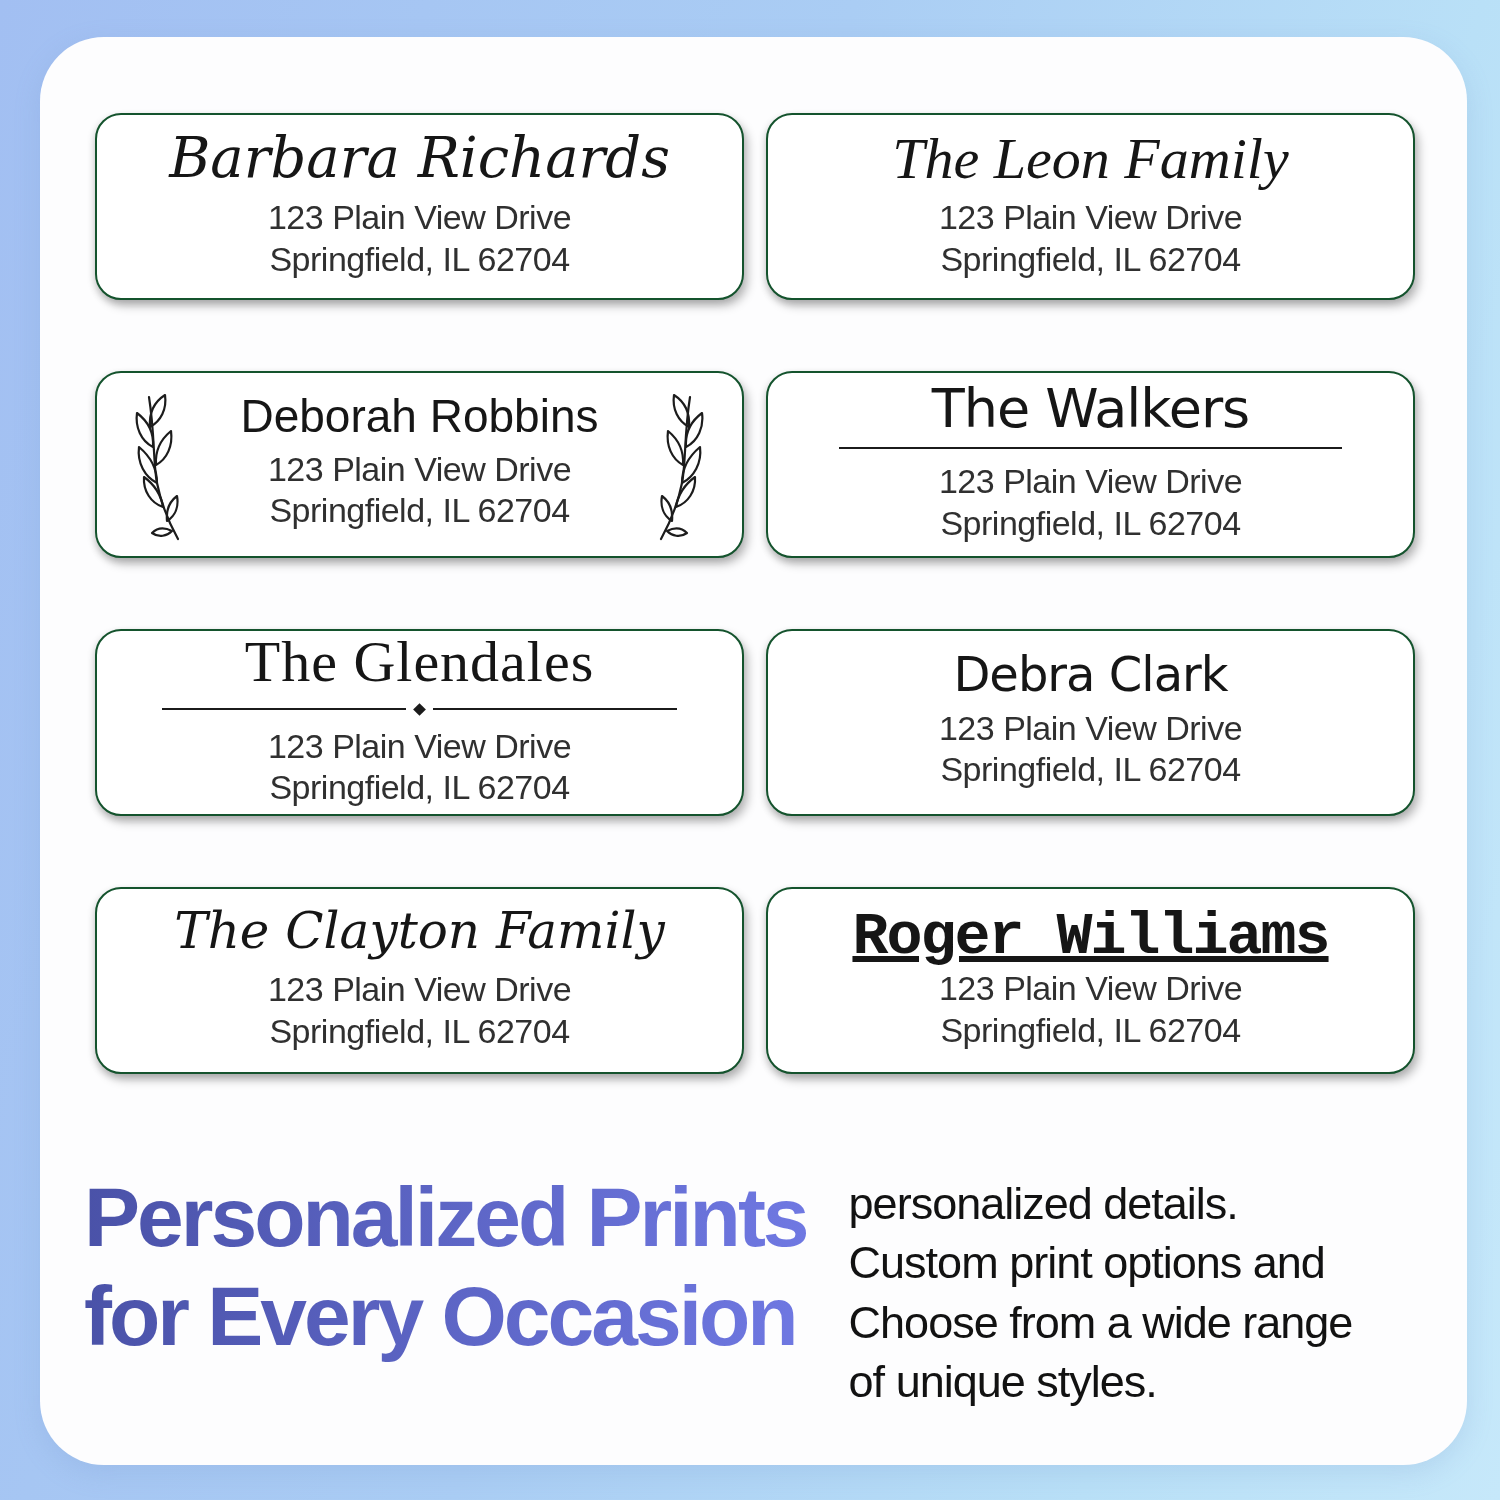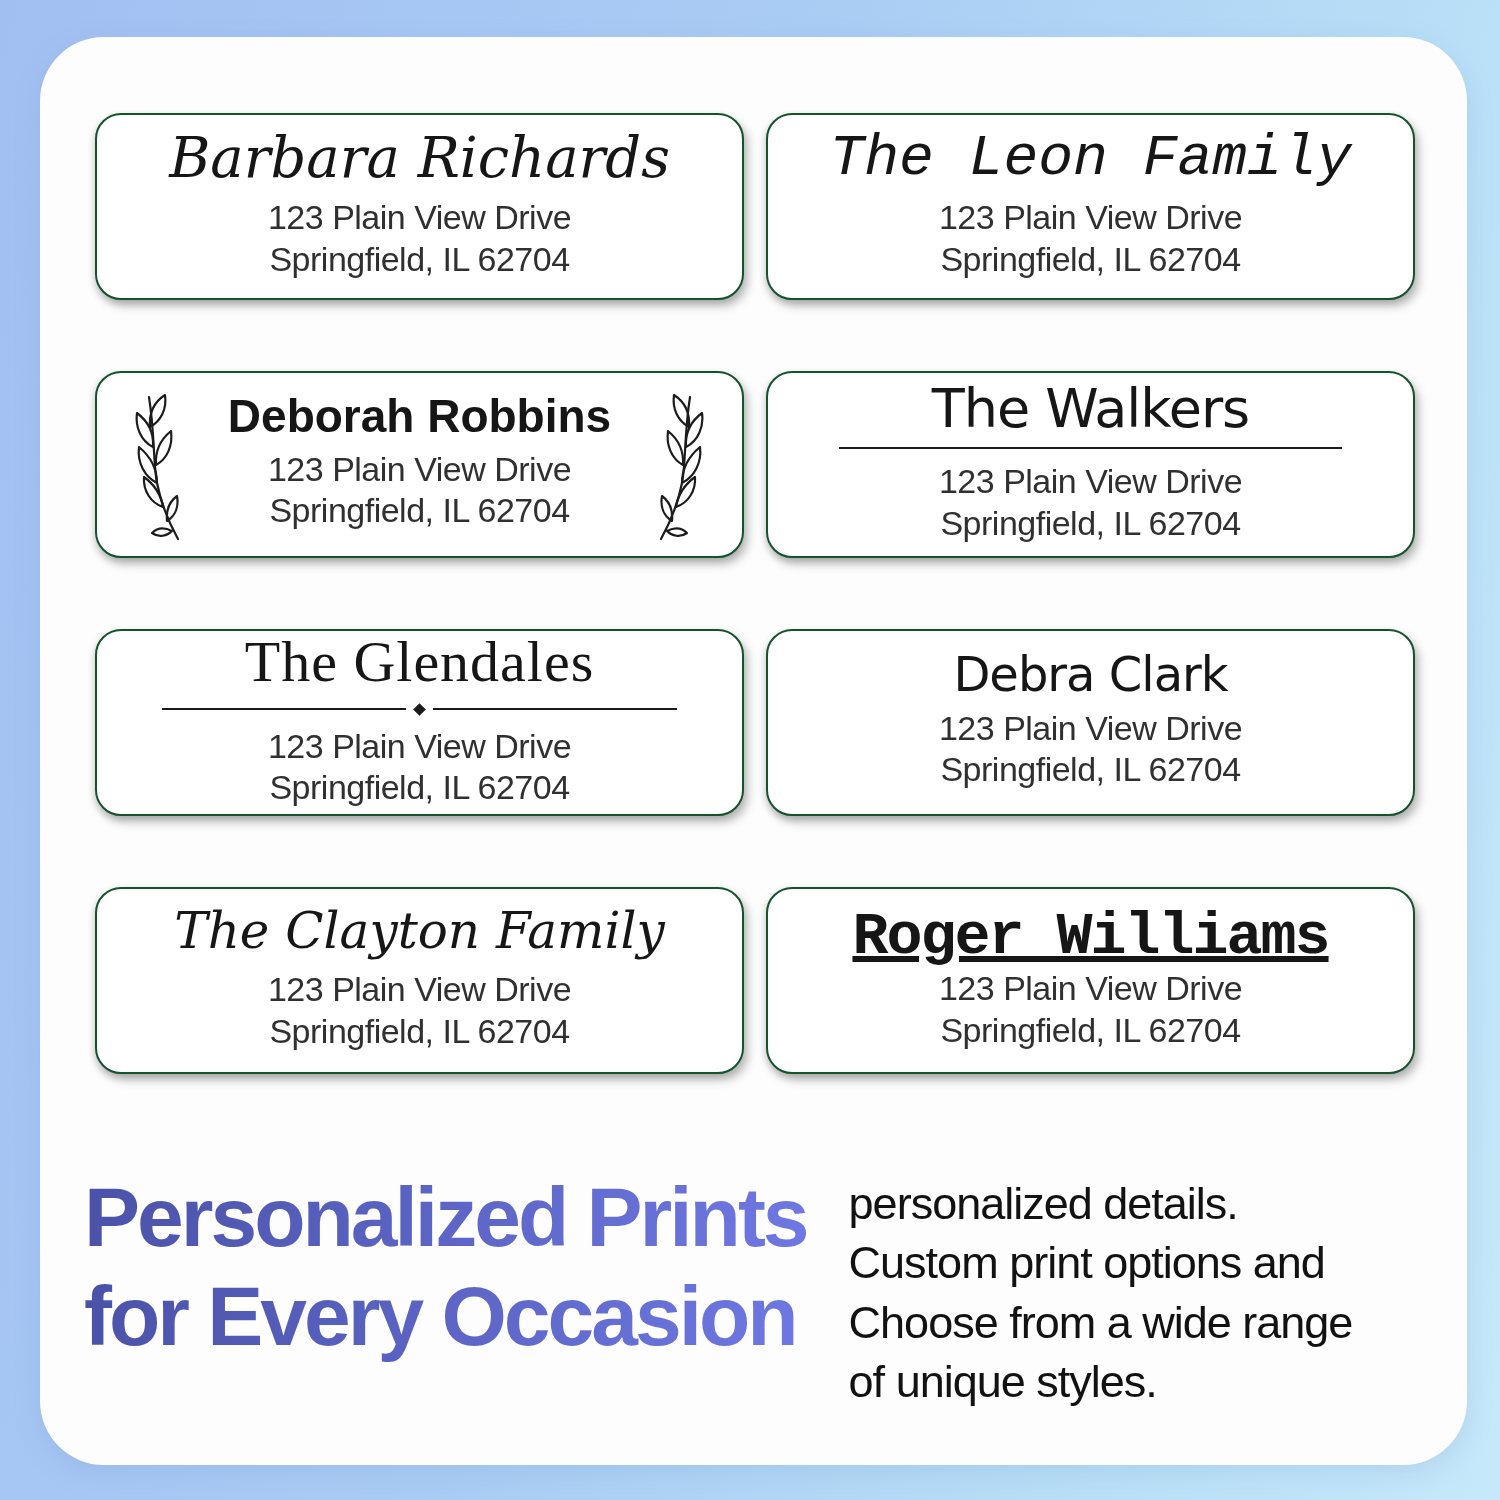--- a/index.html
+++ b/index.html
@@ -21,23 +21,23 @@
   .label{
     position:relative;height:187px;background:#ffffff;
     border:2px solid #14532d;border-radius:26px;
     box-shadow:4px 6px 10px rgba(0,0,0,.26), -2px 3px 7px rgba(0,0,0,.12);
     display:flex;flex-direction:column;align-items:center;justify-content:center;
     text-align:center;box-sizing:border-box;padding:6px 30px 10px;
   }
   .lname{color:#161616;line-height:1.04;white-space:nowrap;}
   .addr{color:#303030;font-size:34px;line-height:1.22;letter-spacing:-.5px;white-space:nowrap;}
   .style-script-elegant{font-family:"DejaVu Serif",serif;font-style:italic;font-size:56px;margin-bottom:10px;}
-  .style-script-formal{font-family:Liberation Mono, monospace;font-style:italic;font-size:58px;margin-bottom:8px;}
+  .style-script-formal{font-family:Liberation Serif, serif;font-style:italic;font-size:58px;margin-bottom:8px;}
   .style-script-casual{font-family:"DejaVu Serif",serif;font-style:italic;font-size:50px;margin-bottom:12px;}
-  .style-bold-sans{font-family:"Liberation Sans",sans-serif;font-weight:bold;font-size:46px;margin-bottom:8px;}
+  .style-bold-sans{font-family:"Liberation Sans",sans-serif;font-weight:normal;font-size:46px;margin-bottom:8px;}
   .style-sans-medium{font-family:"DejaVu Sans",sans-serif;font-size:54px;letter-spacing:-1px;}
   .style-serif{font-family:"Liberation Serif",serif;font-size:58px;letter-spacing:1px;}
   .style-sans{font-family:"DejaVu Sans",sans-serif;font-size:48px;letter-spacing:-1px;margin-bottom:8px;}
   .style-typewriter{font-family:"Liberation Mono",monospace;font-weight:bold;font-size:60px;letter-spacing:-2px;text-decoration:underline;}
   .rule{width:86%;height:2px;background:#1b1b1b;margin:10px 0 12px;}
   .divider{display:flex;align-items:center;width:88%;margin:12px 0 12px;}
   .divider .seg{flex:1;height:2px;background:#1b1b1b;}
   .divider .diamond{width:9px;height:9px;background:#1b1b1b;transform:rotate(45deg);margin:0 9px;flex:none;}
   .branch{position:absolute;top:16px;width:66px;height:152px;}
   .branch.left{left:28px;}

